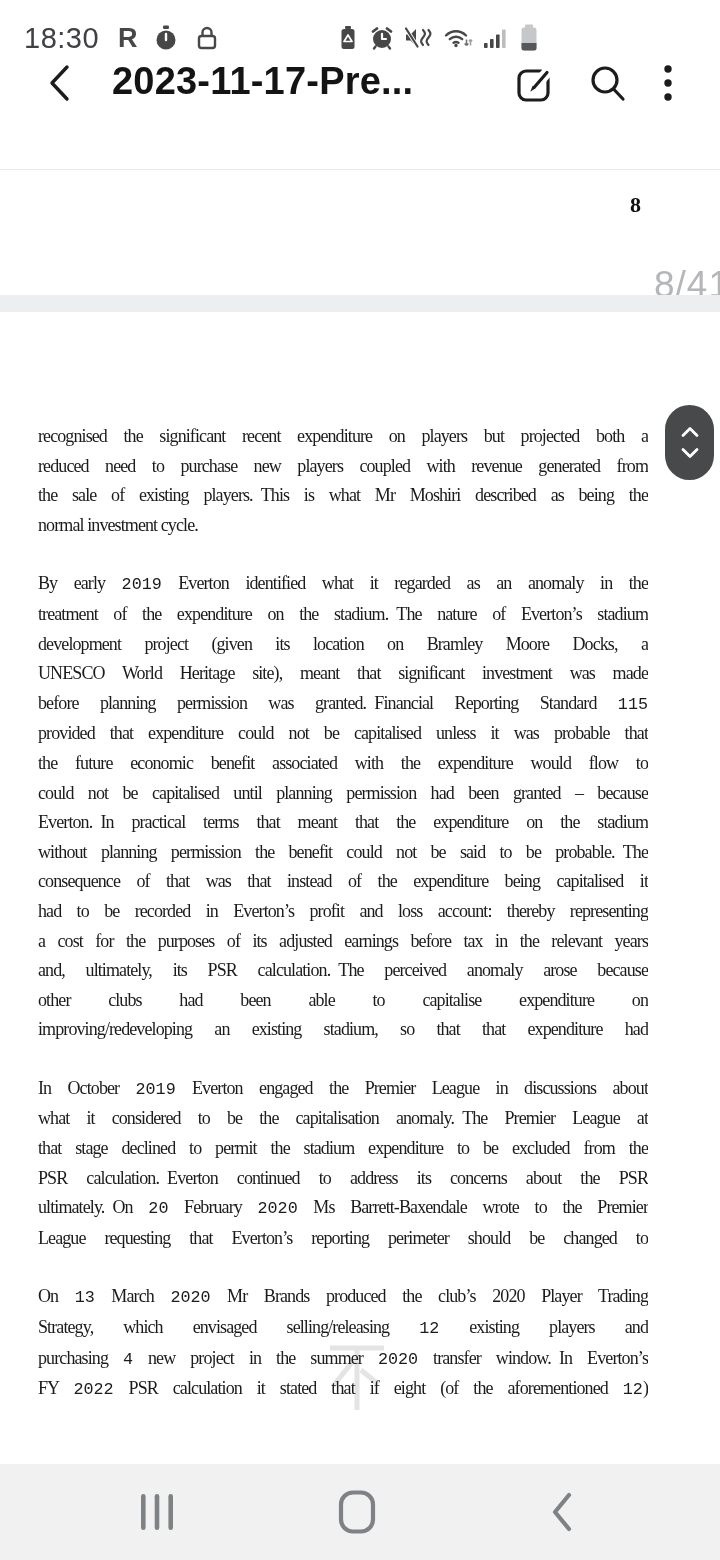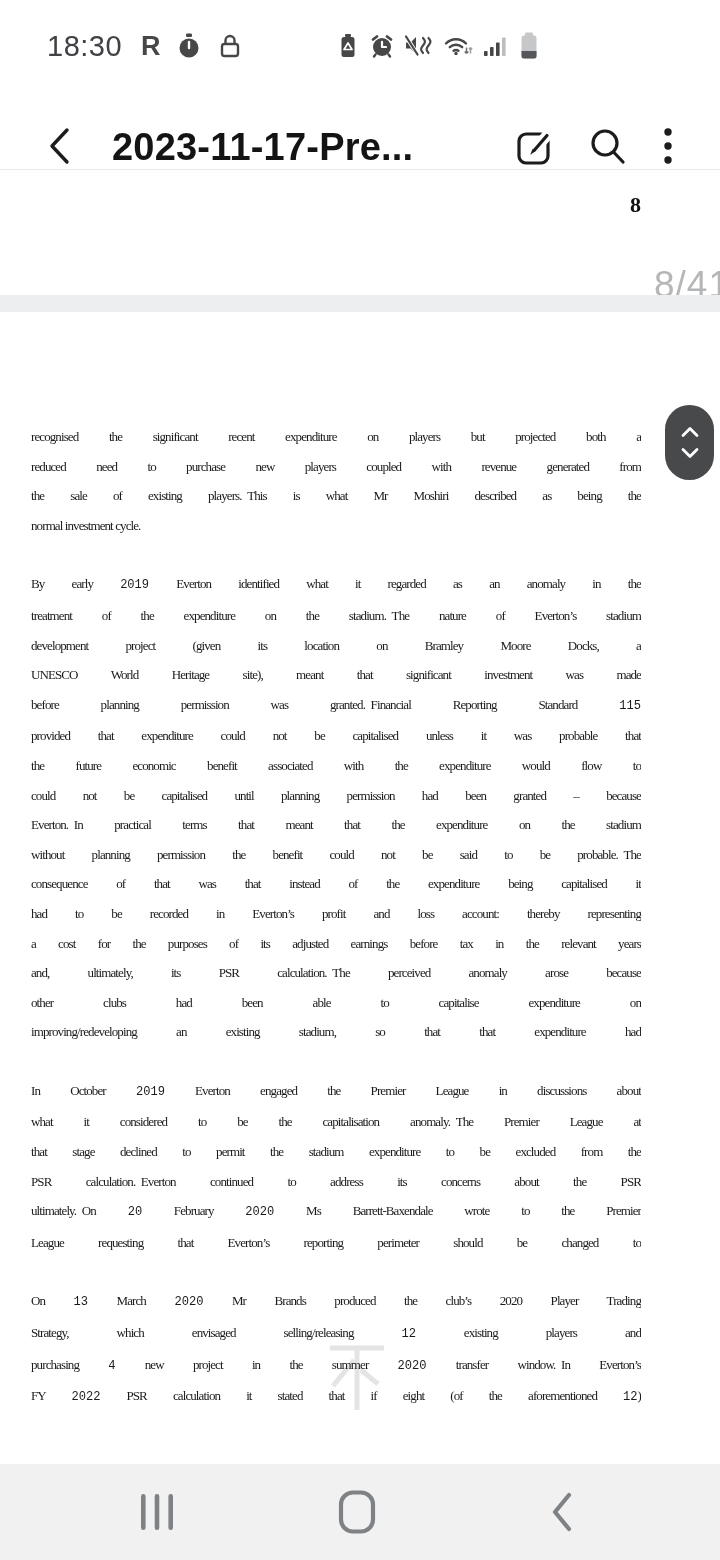--- a/index.html
+++ b/index.html
@@ -1,53 +1,53 @@
 <!DOCTYPE html>
 <html><head>
 <meta charset="utf-8">
 <style>
   html,body{margin:0;padding:0;background:#ffffff;}
   .screen{position:relative;width:720px;height:1560px;background:#ffffff;overflow:hidden;
           font-family:"Liberation Sans",sans-serif;}
 
   
-  .status-bar{position:absolute;top:16px;left:0;width:584px;height:60px;background:#ffffff;
+  .status-bar{position:absolute;top:8px;left:0;width:584px;height:60px;background:#ffffff;
               display:flex;align-items:center;justify-content:space-between;
-              padding:0 44px 0 47px;box-sizing:border-box;}
+              padding:0 44px 0 24px;box-sizing:border-box;}
   .sb-left{display:flex;align-items:center;gap:15px;}
   .sb-right{display:flex;align-items:center;gap:9px;}
   .sb-time{font-size:29px;color:#3f4145;letter-spacing:.5px;}
   .sb-r{font-size:27px;font-weight:800;color:#474747;line-height:1;margin-left:4px;}
   .sb-ic{display:block;}
 
   
   .app-bar{position:absolute;top:60px;left:0;width:720px;height:110px;background:#ffffff;
-           border-bottom:1px solid #e9e9e9;display:flex;align-items:flex-end;
+           border-bottom:1px solid #e9e9e9;display:flex;align-items:flex-start;
            padding:0 0 0 44px;box-sizing:border-box;}
   .ab-back{width:34px;height:46px;display:flex;align-items:center;}
   .ab-title{margin-left:34px;font-size:38px;font-weight:600;color:#141414;letter-spacing:.2px;
             white-space:nowrap;}
   .ab-spacer{flex:1;}
   .ab-btn{width:46px;height:46px;display:flex;align-items:center;justify-content:center;}
   .ab-btn.edit{margin-right:26px;}
   .ab-btn.search{margin-right:26px;}
   .ab-btn.more{margin-right:40px;width:24px;}
 
   
   .content{position:absolute;top:170px;left:0;width:720px;height:1294px;background:#ffffff;
            overflow:hidden;}
   .pagenum{position:absolute;left:630px;top:22px;font-family:"Liberation Serif",serif;
            font-weight:700;font-size:22px;color:#121212;}
   .page-indicator{position:absolute;top:94px;right:-10px;font-size:37px;color:#b5b6b8;
                   letter-spacing:1px;white-space:nowrap;}
   .gray-strip{position:absolute;top:125px;left:0;width:720px;height:17px;background:#edeef0;}
   .watermark{position:absolute;left:322px;top:1168px;opacity:.38;}
 
-  .doc{position:absolute;left:31px;top:252px;width:610px;
-       font-family:"Liberation Serif",serif;font-size:13px;line-height:29.6px;
+  .doc{position:absolute;left:38px;top:252px;width:610px;
+       font-family:"Liberation Serif",serif;font-size:18px;line-height:29.6px;
        color:#1b1b1b;letter-spacing:-0.9px;}
   .para{margin:0 0 29px 0;}
   .line{white-space:nowrap;overflow:hidden;}
   .line.just{text-align:justify;text-align-last:justify;}
   .ital{}
   .num{font-family:"Liberation Mono",monospace;font-size:.93em;letter-spacing:0;}
 
   
   .scroll-pill{position:absolute;top:235px;right:6px;width:49px;height:75px;border-radius:25px;
                background:#47494b;display:flex;flex-direction:column;align-items:center;

